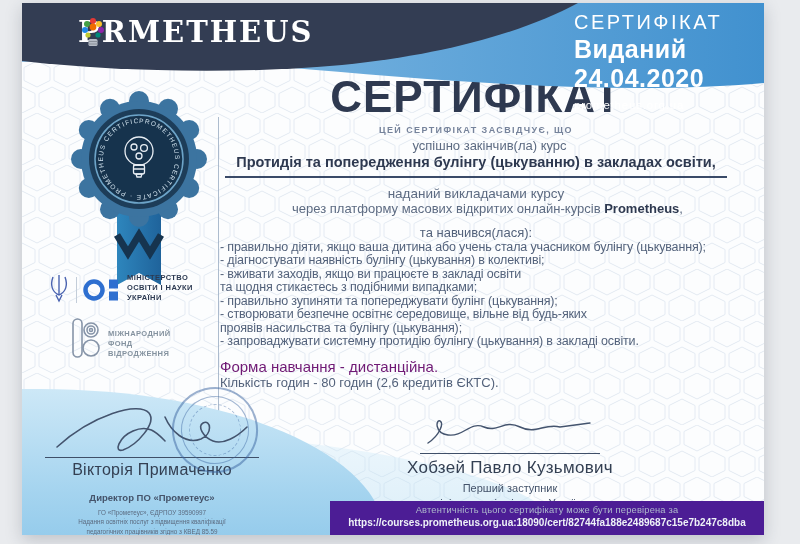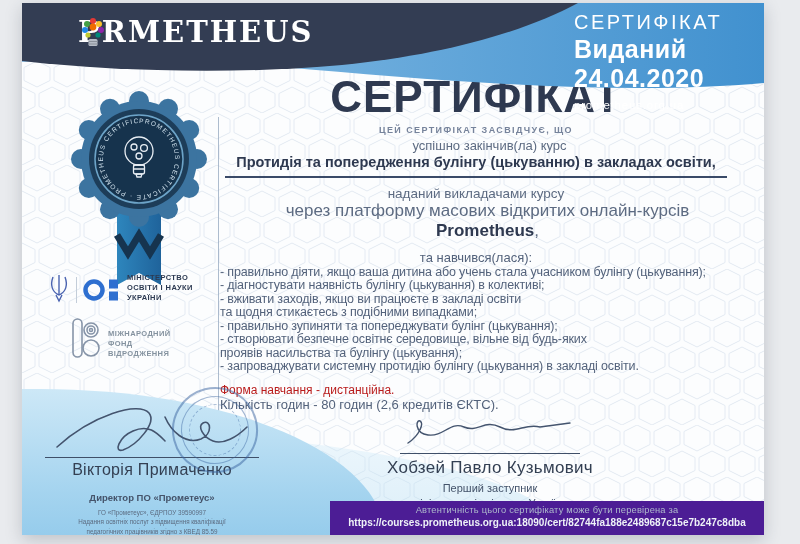--- a/index.html
+++ b/index.html
@@ -28,45 +28,45 @@
   .vline{position:absolute;left:196px;top:114px;width:1px;height:308px;background:#93a5bd;opacity:.75;z-index:1;}
   
   .main{position:absolute;left:198px;top:72px;width:512px;text-align:center;z-index:2;color:#2e3950;}
   .m-title{font-size:44px;font-weight:700;letter-spacing:1px;line-height:1;}
   .m-certifies{margin-top:6px;font-size:9px;font-weight:700;letter-spacing:1.4px;color:#76839b;}
   .m-name{margin-top:3px;font-size:24px;font-weight:700;line-height:1.1;}
   .m-completed{margin-top:3px;font-size:13px;color:#5d6b82;padding-left:27px;}
   .m-course{margin-top:1px;font-size:14.5px;font-weight:700;line-height:1.15;}
   .m-hr{margin:5px auto 0;width:98%;border:none;border-top:2px solid #3a4a68;}
   .m-provided{margin-top:8px;font-size:13.5px;color:#5d6b82;}
-  .m-platform{font-size:17px;color:#5d6b82;padding-left:23px;}
+  .m-platform{font-size:13px;color:#5d6b82;padding-left:23px;}
   .m-platform b{color:#2e3950;}
   .m-learned{margin-top:9px;text-align:center;font-size:13px;color:#53627b;}
   .m-outcomes{margin-top:1px;text-align:left;font-size:12.5px;letter-spacing:-.15px;
               line-height:13.5px;color:#53627b;}
-  .m-form{margin-top:9px;text-align:left;font-size:12px;color:#b91c1c;}
+  .m-form{margin-top:9px;text-align:left;font-size:15px;color:#701a75;}
   .m-hours{text-align:left;font-size:13px;color:#53627b;}
   
   .blue-corner2{position:absolute;left:0;bottom:0;width:540px;height:108px;z-index:1;opacity:.4;
         background:linear-gradient(180deg,#d9eefa,#a9d8f0);border-top-right-radius:100% 100%;}
   .blue-corner{position:absolute;left:0;bottom:0;width:362px;height:146px;z-index:1;
         background:linear-gradient(180deg,#cde8f7 0%,#a5d4ef 70%,#96ccec 100%);
         border-top-right-radius:95% 100%;}
   .sig-left{position:absolute;left:18px;top:398px;width:224px;z-index:4;text-align:center;}
   .sig-left .shr{margin:0 auto;width:214px;border:none;border-top:1.5px solid #3f4f68;}
   .sl-name{margin-top:3px;font-size:16px;font-weight:500;color:#333f52;letter-spacing:.3px;}
   .sl-role{margin-top:13px;font-size:9.5px;font-weight:700;color:#44536a;}
   .sl-fine{margin-top:5px;font-size:6.3px;color:#5b6b80;line-height:1.5;}
   .stamp{position:absolute;left:150px;top:384px;width:82px;height:82px;border-radius:50%;
          border:2px solid rgba(58,100,160,.5);z-index:5;transform:rotate(-14deg);}
   .stamp::before{content:"";position:absolute;inset:7px;border-radius:50%;
          border:1px solid rgba(58,100,160,.45);}
   .stamp::after{content:"";position:absolute;inset:15px;border-radius:50%;
          border:1px dashed rgba(58,100,160,.38);}
-  .sig-right{position:absolute;left:348px;top:412px;width:240px;z-index:4;text-align:center;}
+  .sig-right{position:absolute;left:368px;top:412px;width:240px;z-index:4;text-align:center;}
   .sig-right .shr{margin:0 auto;width:180px;border:none;border-top:1.5px solid #3f4f68;}
   .sr-name{margin-top:4px;font-size:17px;font-weight:500;color:#333f52;letter-spacing:.3px;}
   .sr-role{margin-top:3px;font-size:11px;font-weight:400;color:#44536a;line-height:1.4;}
   
   .verify-bar{position:absolute;left:308px;right:0;bottom:0;height:34px;background:#4c1d95;z-index:6;
               text-align:center;padding-top:4px;box-sizing:border-box;}
   .v-label{font-size:9.3px;color:#aebacc;letter-spacing:.2px;}
   .v-url{font-size:10px;font-weight:700;color:#eef2f7;margin-top:2px;}
 </style>
 </head>

